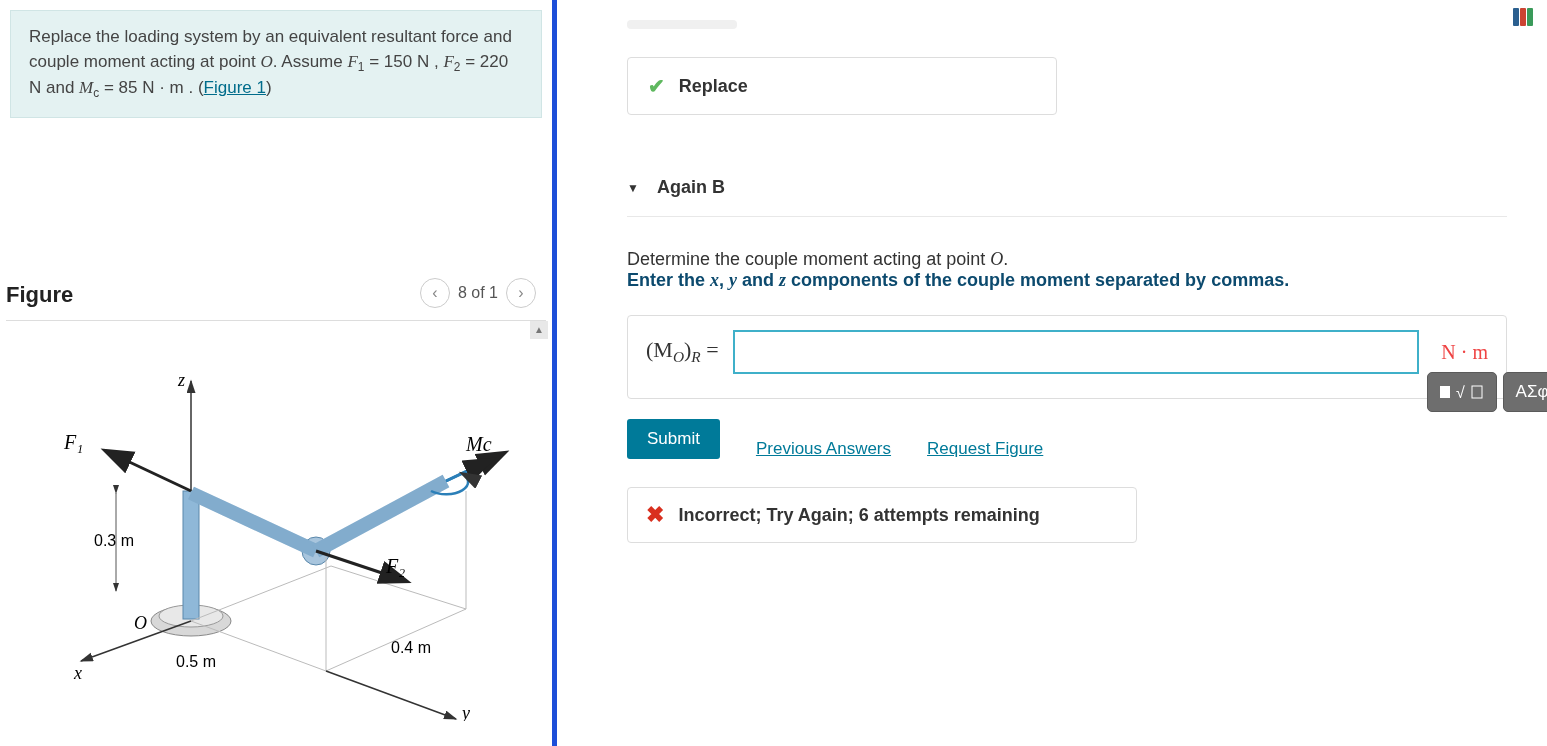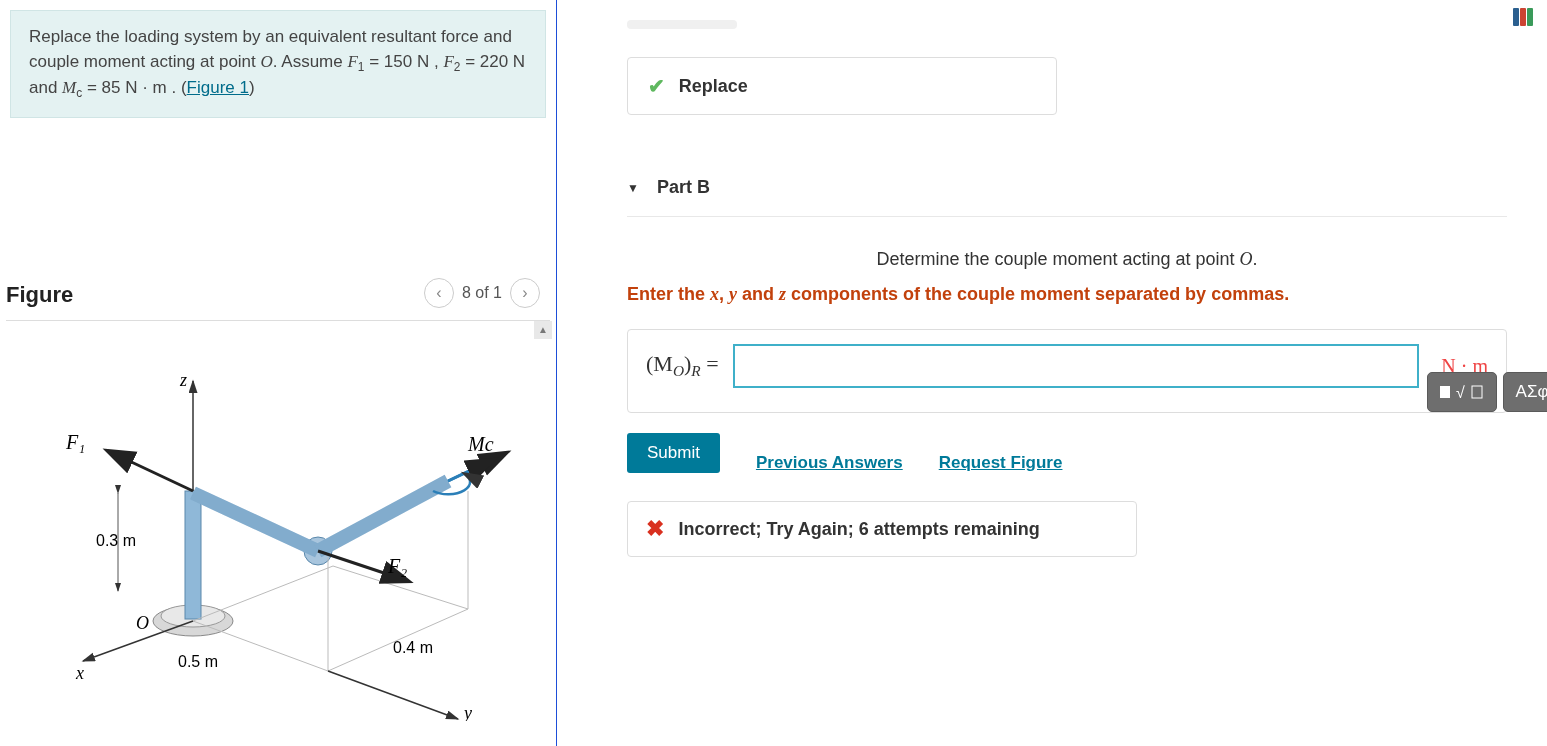--- a/index.html
+++ b/index.html
@@ -1,49 +1,49 @@
 <!DOCTYPE html>
 <html><head>
 <meta charset="utf-8">
 <style>
 * { box-sizing: border-box; margin: 0; padding: 0; }
 body { font-family: Arial, Helvetica, sans-serif; font-size: 15px; color: #333; background: #fff; width: 1547px; height: 746px; overflow: hidden; position: relative; }
 .layout { display: flex; height: 100%; }
-.left-col { width: 557px; border-right: 1px solid #1d4ed8; padding: 0; display: flex; flex-direction: column; }
+.left-col { width: 557px; border-right: 5px solid #1d4ed8; padding: 0; display: flex; flex-direction: column; }
 .right-col { flex: 1; padding: 0 40px 0 70px; position: relative; }
 .problem-box { background: #e4f2f2; border: 1px solid #d0e5e5; padding: 14px 18px; margin: 10px; font-size: 17px; line-height: 1.45; color: #444; }
 .problem-box .figlink { color: #006c8b; text-decoration: underline; }
 .figure-head { display: flex; align-items: flex-end; justify-content: space-between; padding: 0 16px 0 6px; margin-top: 150px; }
 .figure-head h2 { font-size: 22px; font-weight: bold; color: #222; }
 .pager { display: flex; align-items: center; gap: 8px; font-size: 16px; color: #555; }
 .pager .circ { width: 30px; height: 30px; border: 1px solid #ccc; border-radius: 50%; display: flex; align-items: center; justify-content: center; color: #888; cursor: pointer; background: #fff; }
 .figure-hr { border: none; border-top: 1px solid #ddd; margin: 12px 6px 0; }
 .figure-area { position: relative; flex: 1; overflow: hidden; }
 .figure-area .scroll-up { position: absolute; right: 4px; top: 0; width: 18px; height: 18px; background: #e8e8e8; display: flex; align-items: center; justify-content: center; font-size: 10px; color: #777; }
 .fig-svg { display: block; margin: 20px auto 0; }
 
 .drag-handle { width: 110px; height: 9px; background: #f0f0f0; border-radius: 4px; margin: 20px 0 10px; }
 .feedback-box { border: 1px solid #ddd; border-radius: 4px; padding: 16px 20px; display: flex; align-items: center; gap: 14px; width: 430px; font-size: 18px; font-weight: bold; color: #333; margin-top: 28px; }
 .check { color: #5fb85f; font-size: 20px; font-weight: bold; }
 .part-header { display: flex; align-items: center; gap: 18px; font-size: 18px; font-weight: bold; padding: 18px 0; border-bottom: 1px solid #e8e8e8; margin-top: 44px; cursor: pointer; }
 .part-header .tri { font-size: 12px; }
-.instr1 { font-size: 18px; color: #333; margin-top: 32px; text-align: center; }
-.instr2 { font-size: 18px; color: #c2410c; font-weight: bold; margin-top: 14px; }
+.instr1 { font-size: 18px; color: #333; margin-top: 32px; }
+.instr2 { font-size: 18px; color: #0c4a6e; font-weight: bold; }
 .answer-panel { border: 1px solid #ddd; border-radius: 4px; margin-top: 24px; padding: 14px 18px 24px; display: flex; align-items: center; gap: 14px; }
 .toolbar { position: absolute; top: 372px; left: 870px; display: flex; align-items: center; gap: 6px; z-index: 5; }
 .tbtn { height: 40px; border-radius: 5px; display: flex; align-items: center; justify-content: center; font-size: 17px; cursor: pointer; padding: 0 10px; border: 1px solid transparent; }
 .tbtn.dark { background: #6e6e6e; color: #fff; border-color: #5a5a5a; }
 .tbtn.dark.root { background: #6e6e6e; width: 70px; padding: 0; }
 .tbtn.dark.greek { width: 58px; padding: 0; }
 .lhs { font-family: 'Times New Roman', serif; font-size: 22px; white-space: nowrap; color: #333; }
 .ans-input { flex: 1; height: 44px; border: 2px solid #3fb0c9; outline: none; font-size: 18px; padding: 0 10px; font-family: 'Times New Roman', serif; }
 .units { font-family: 'Times New Roman', serif; font-size: 20px; color: #ef4444; padding-left: 8px; white-space: nowrap; }
 .action-row { display: flex; align-items: flex-end; gap: 36px; margin-top: 20px; }
 .submit-btn { background: #007a99; color: #fff; border: none; padding: 10px 20px; font-size: 17px; border-radius: 3px; cursor: pointer; }
-.action-row a { color: #007a99; font-weight: bold; text-decoration: underline; font-size: 17px; }
+.action-row a { color: #007a99; font-weight: normal; text-decoration: underline; font-size: 17px; }
 .incorrect-box { border: 1px solid #ddd; border-radius: 4px; padding: 14px 18px; display: flex; align-items: center; gap: 14px; width: 510px; margin-top: 28px; font-size: 18px; font-weight: bold; color: #333; }
 .xmark { color: #d9301f; font-size: 22px; font-weight: bold; }
 .book-icon { position: absolute; top: 8px; right: 14px; display: flex; gap: 1px; }
 .book-icon span { width: 6px; height: 18px; border-radius: 1px; }
 .book-icon span:nth-child(1){ background: #2b5f8f; }
 .book-icon span:nth-child(2){ background: #cc4433; }
 .book-icon span:nth-child(3){ background: #3a9a5a; }
 .it { font-style: italic; font-family: 'Times New Roman', serif; }
 sub { font-size: 0.7em; }
 </style>
@@ -131,21 +131,21 @@
       </div>
     <div class="drag-handle"></div>
 
     <div class="feedback-box">
       <span class="check">✔</span>
       <span>Replace</span>
     </div>
 
     <div class="part-header">
       <span class="tri">▼</span>
-      <span>Part B</span>
+      <span>Again B</span>
     </div>
 
     <div class="instr1">
       <span>Determine the couple moment acting at point </span><span class="it">O</span><span>.</span>
     </div>
     <div class="instr2">
       <span>Enter the </span><span class="it">x</span><span>, </span><span class="it">y</span><span> and </span><span class="it">z</span><span> components of the couple moment separated by commas.</span>
     </div>
 
     <div class="toolbar">

